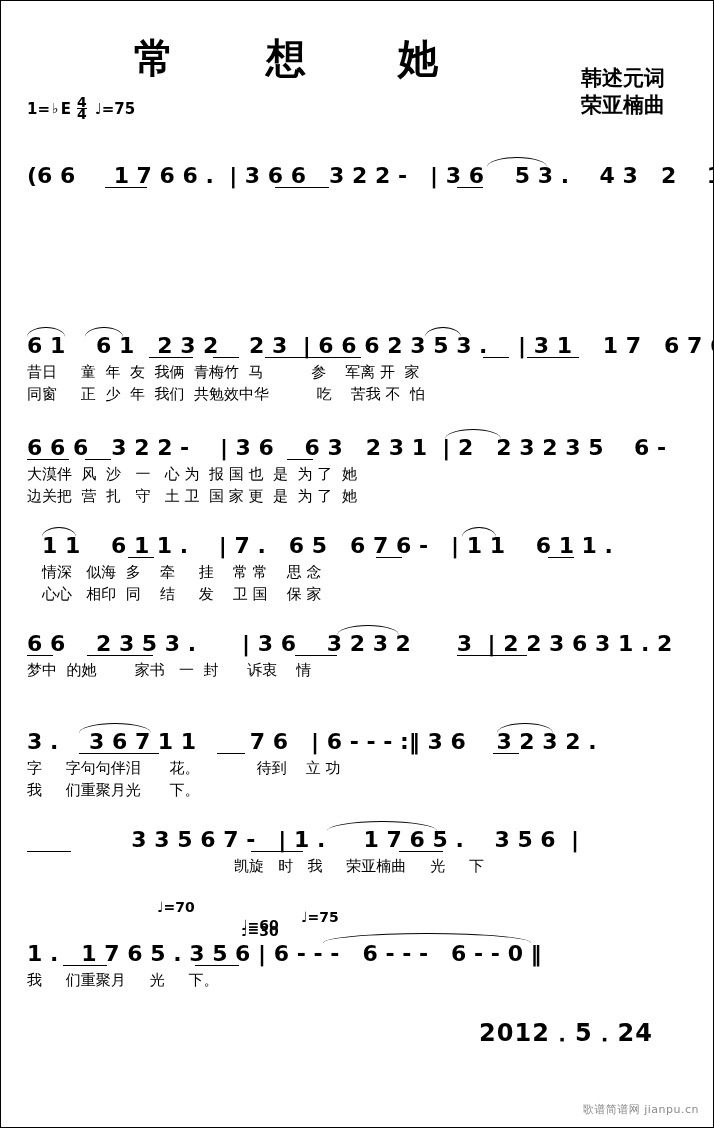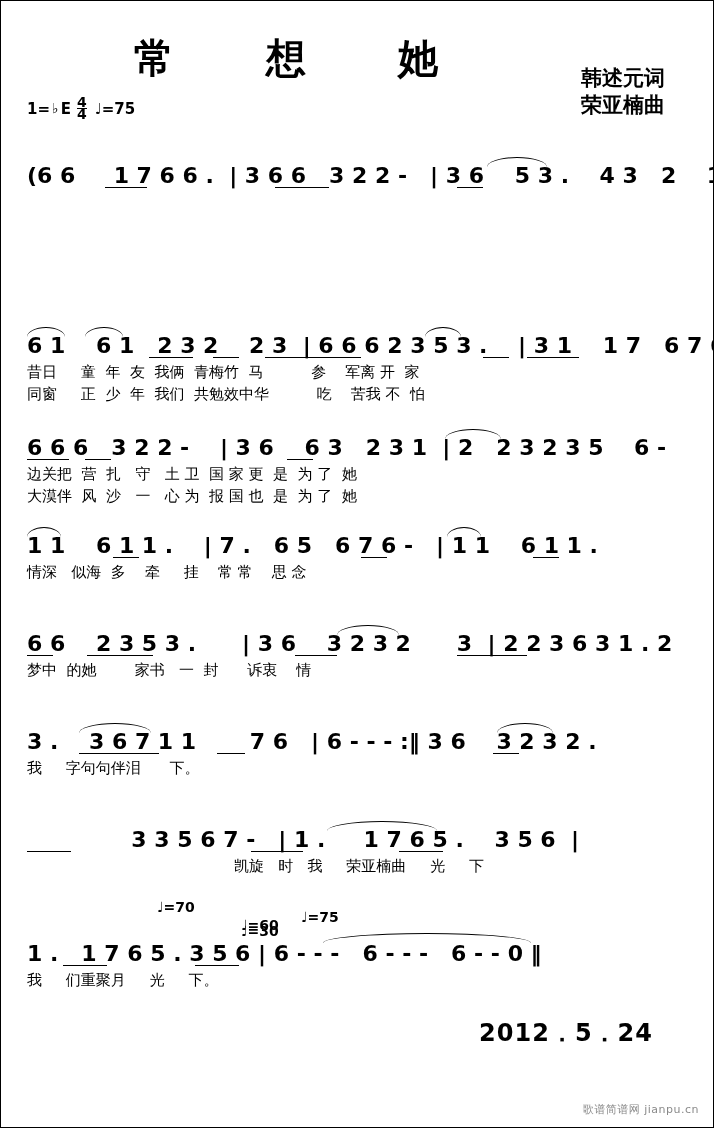--- a/index.html
+++ b/index.html
@@ -193,52 +193,54 @@
     <div class="lyric">昔日     童  年  友  我俩  青梅竹  马          参    军离 开  家</div>
     <div class="lyric lyric2">同窗     正  少  年  我们  共勉效中华          吃    苦我 不  怕</div>
   </div>
 
   <div class="system" style="top:432px;">
     <div class="notes">6 6 6   3 2 2 -    | 3 6    6 3   2 3 1  | 2   2 3 2 3 5    6 - </div>
     <span class="beam" style="left:0px; top:26px; width:42px;"></span>
     <span class="beam" style="left:58px; top:26px; width:26px;"></span>
     <span class="beam" style="left:260px; top:26px; width:26px;"></span>
     <span class="slur" style="left:418px; top:-4px; width:56px;"></span>
+    <div class="lyric">大漠伴  风  沙   一   心 为  报 国 也  是  为 了  她</div>
     <div class="lyric lyric2">边关把  营  扎   守   土 卫  国 家 更  是  为 了  她</div>
-    <div class="lyric">大漠伴  风  沙   一   心 为  报 国 也  是  为 了  她</div>
-  </div>
-
-  <div class="system" style="top:530px;">
+  </div>
+
+  <div class="system" style="top:530px;margin-left:15px;">
     <div class="notes">1 1    6 1 1 .    | 7 .   6 5   6 7 6 -   | 1 1    6 1 1 . </div>
     <span class="slur" style="left:0px; top:-4px; width:34px;"></span>
     <span class="beam" style="left:86px; top:26px; width:26px;"></span>
     <span class="beam" style="left:334px; top:26px; width:26px;"></span>
     <span class="slur" style="left:420px; top:-4px; width:34px;"></span>
     <span class="beam" style="left:506px; top:26px; width:26px;"></span>
     <div class="lyric">情深   似海  多    牵     挂    常 常    思 念</div>
+    <div class="lyric lyric2">心心   相印  同    结     发    卫 国    保 家</div>
   </div>
 
   <div class="system" style="top:628px;">
     <div class="notes">6 6    2 3 5 3 .      | 3 6    3 2 3 2      3  | 2 2 3 6 3 1 . 2</div>
     <span class="beam" style="left:0px; top:26px; width:26px;"></span>
     <span class="beam" style="left:60px; top:26px; width:66px;"></span>
     <span class="beam" style="left:268px; top:26px; width:42px;"></span>
     <span class="slur" style="left:310px; top:-4px; width:62px;"></span>
     <span class="beam" style="left:430px; top:26px; width:70px;"></span>
     <div class="lyric">梦中  的她        家书   一  封      诉衷    情</div>
   </div>
 
   <div class="system" style="top:726px;">
     <div class="notes">3 .    3 6 7 1 1       7 6   | 6 - - - :‖ 3 6    3 2 3 2 .</div>
     <span class="slur" style="left:52px; top:-4px; width:72px;"></span>
     <span class="beam" style="left:52px; top:26px; width:80px;"></span>
     <span class="beam" style="left:190px; top:26px; width:28px;"></span>
     <span class="slur" style="left:470px; top:-4px; width:56px;"></span>
     <span class="beam" style="left:466px; top:26px; width:26px;"></span>
-    <div class="lyric lyric2">我     字句句伴泪      下。</div>
+    <div class="lyric">字     字句句伴泪      花。            待到    立 功</div>
+    <div class="lyric lyric2">我     们重聚月光      下。</div>
   </div>
 
   <div class="system" style="top:824px;text-align:center;">
     <div class="notes">3 3 5 6 7 -   | 1 .     1 7 6 5 .    3 5 6  | </div>
     <span class="beam" style="left:0px; top:26px; width:44px;"></span>
     <span class="slur" style="left:300px; top:-4px; width:110px;"></span>
     <span class="beam" style="left:224px; top:26px; width:52px;"></span>
     <span class="beam" style="left:372px; top:26px; width:44px;"></span>
     <div class="lyric">凯旋   时   我     荣亚楠曲     光     下</div>
   </div>

